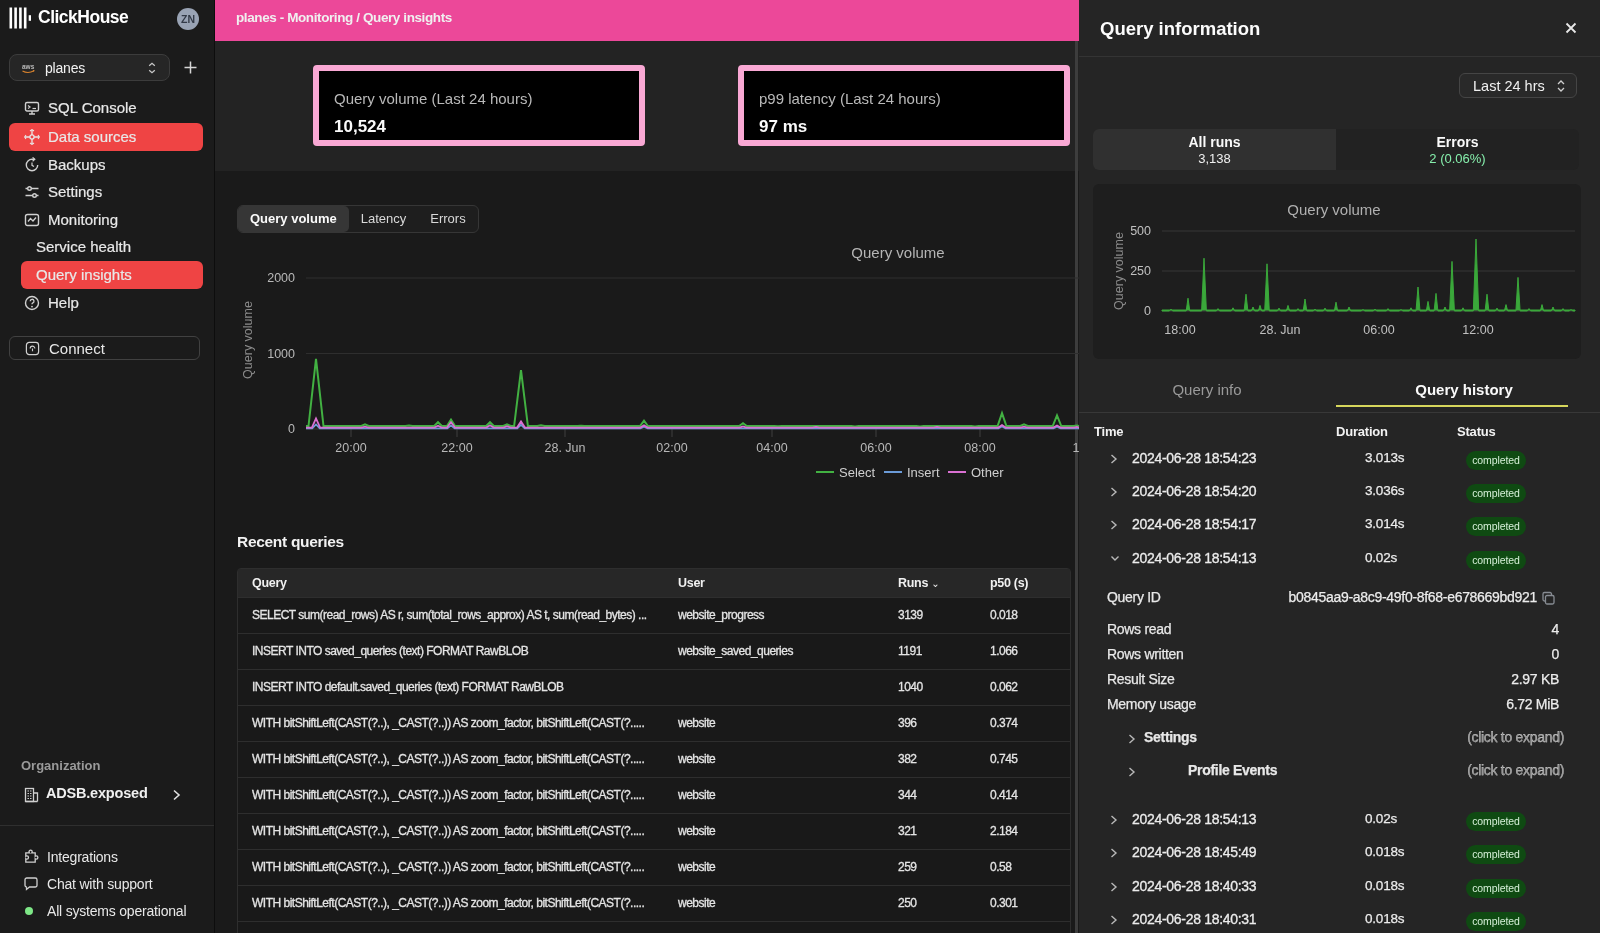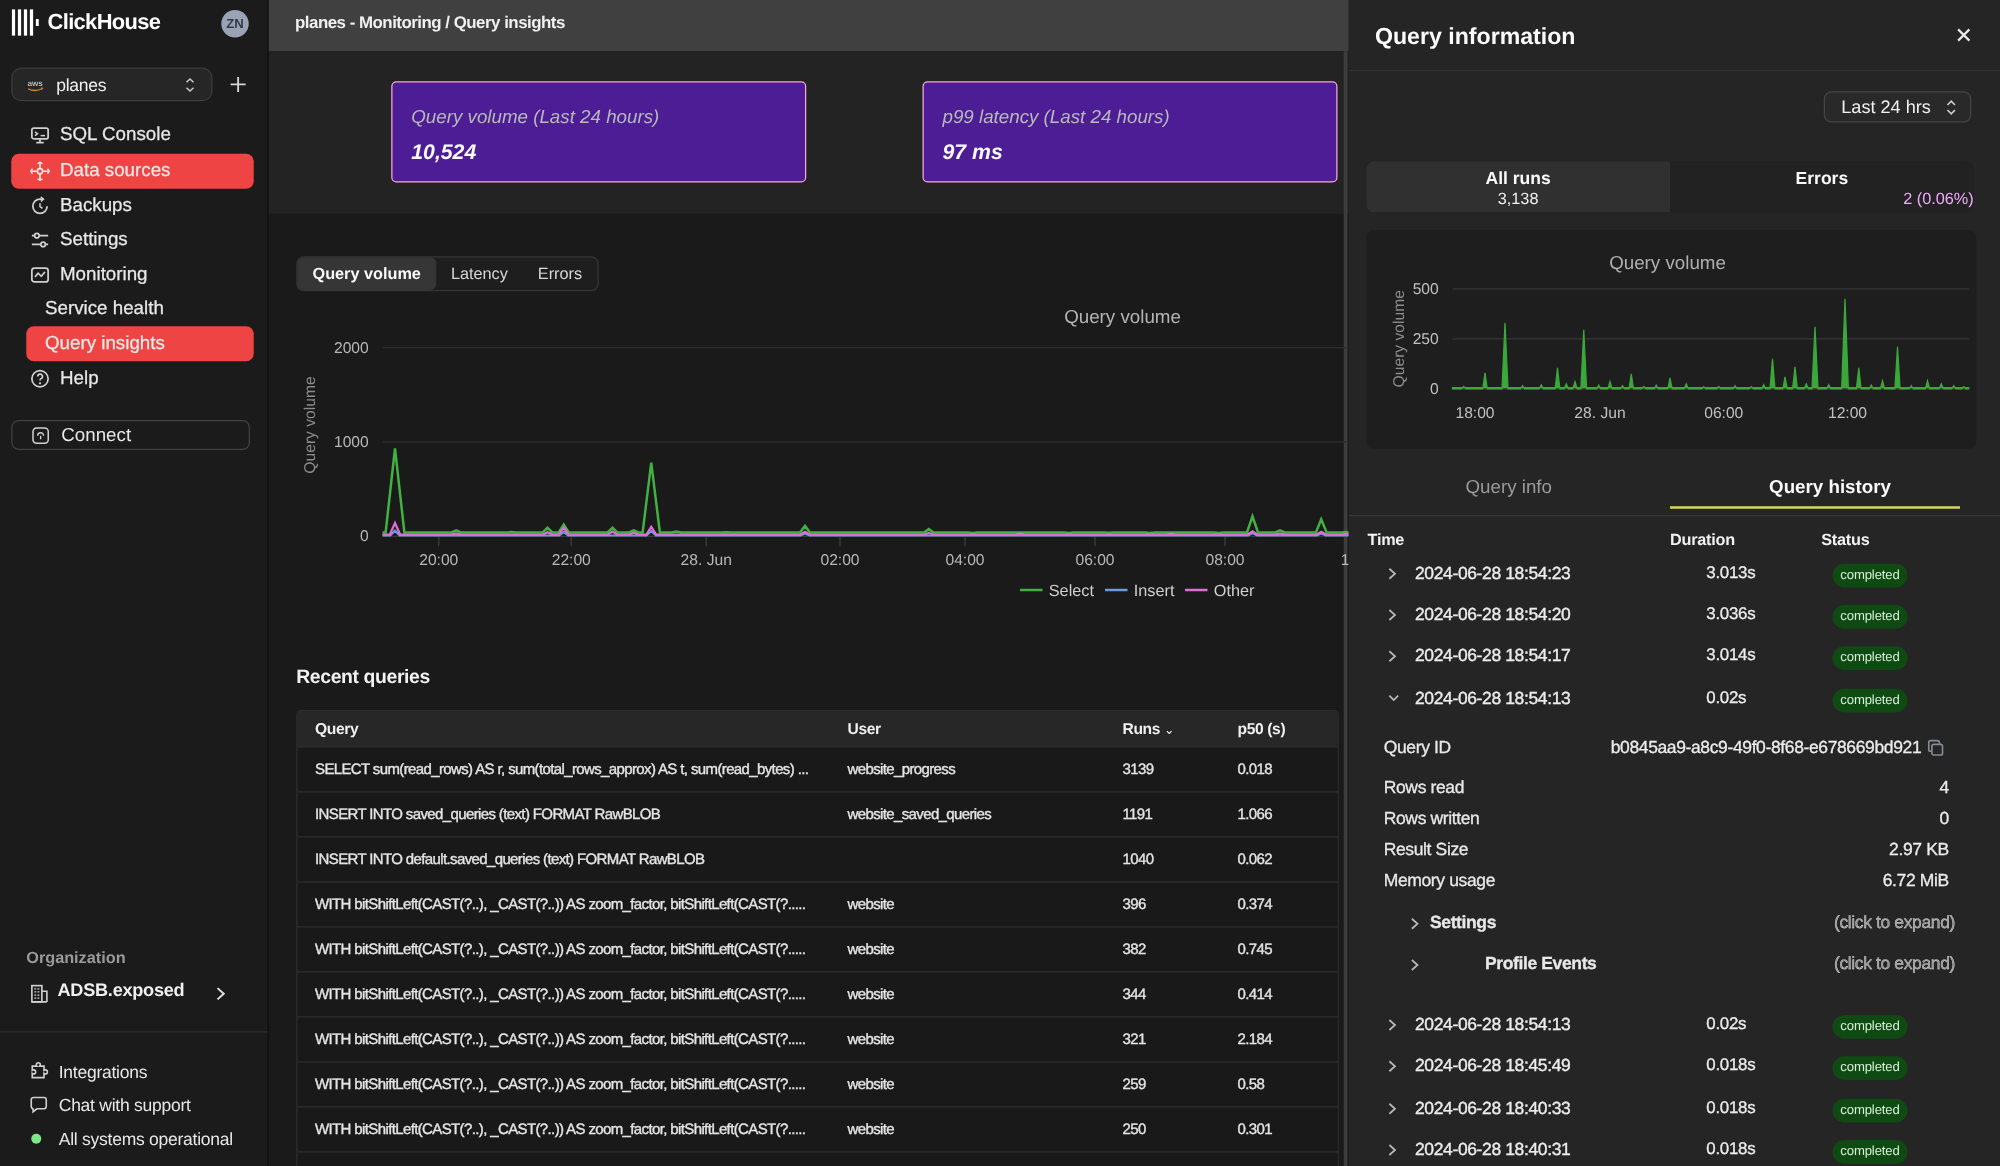--- a/index.html
+++ b/index.html
@@ -1,24 +1,24 @@
 <!DOCTYPE html>
 <html><head>
 <meta charset="utf-8">
 <style>
 * { margin:0; padding:0; box-sizing:border-box; }
 html,body { width:1600px; height:933px; overflow:hidden; background:#1b1b1b; font-family:"Liberation Sans", sans-serif; }
 .abs { position:absolute; }
 #sidebar { position:absolute; left:0; top:0; width:215px; height:933px; background:#1b1b1b; border-right:1px solid #0d0d0d; }
 #main { position:absolute; left:215px; top:0; width:864px; height:933px; background:#1a1a1a; }
 #panel { position:absolute; left:1079px; top:0; width:521px; height:933px; background:#252525; }
-#topbar { position:absolute; left:0; top:0; width:864px; height:41px; background:#404040; }
+#topbar { position:absolute; left:0; top:0; width:864px; height:41px; background:#ec4899; }
 #topbar .crumb { position:absolute; left:21px; top:10px; font-size:13.5px; font-weight:bold; color:#f0f0f0; letter-spacing:-0.4px; }
 #strip { position:absolute; left:0; top:41px; width:864px; height:130px; background:#232323; }
-.card { position:absolute; top:24px; width:332px; height:81px; background:#4c1d95; border:1px solid #f9a8d4; border-radius:4px;font-style:italic; }
+.card { position:absolute; top:24px; width:332px; height:81px; background:#000000; border:6px solid #f9a8d4; border-radius:4px; }
 .card .t { position:absolute; left:15px; top:19px; font-size:15px; color:#b9b9b9; }
 .card .v { position:absolute; left:15px; top:46px; font-size:17px; font-weight:bold; color:#fafafa; }
 #navlist .item { position:absolute; left:9px; width:194px; height:28px; border-radius:6px; color:#e8e8e8; font-size:15px; -webkit-text-stroke:0.2px #e8e8e8; }
 #navlist .item .lbl { position:absolute; left:39px; top:5px; }
 #navlist .item .ico { position:absolute; left:15px; top:6px; width:16px; height:16px; }
 .sel { background:#ef4444;text-align:right; }
 #qtable th { text-align:left; font-size:12.5px; font-weight:bold; color:#f0f0f0; padding:0 0 0 14px; letter-spacing:-0.3px; }
 #qtable td { height:36px; font-size:12px; letter-spacing:-0.5px; color:#e4e4e4; -webkit-text-stroke:0.3px #e4e4e4; padding:0 0 0 14px; border-top:1px solid #2e2e2e; white-space:nowrap; overflow:hidden; }
 #qtable tbody tr { background:#191919; }
 #qtable tbody tr:last-child td { height:20px; border-top:1px solid #2e2e2e; }
@@ -306,21 +306,21 @@
     <svg class="abs" style="left:95px; top:5px;" width="12" height="14" viewBox="0 0 12 14">
       <path d="M3 5 L6 2 L9 5" stroke="#cfcfcf" stroke-width="1.3" fill="none"></path>
       <path d="M3 9 L6 12 L9 9" stroke="#cfcfcf" stroke-width="1.3" fill="none"></path>
     </svg>
   </div>
   <div class="abs" style="left:14px; top:129px; width:486px; height:41px; background:#222222; border-radius:6px; overflow:hidden;">
     <div class="abs" style="left:0; top:0; width:243px; height:41px; background:#303030;"></div>
     <div class="abs" style="left:0; top:5px; width:243px; text-align:center; font-size:14px; font-weight:bold; color:#fafafa;">All runs</div>
     <div class="abs" style="left:0; top:22px; width:243px; text-align:center; font-size:13px; color:#f0f0f0;">3,138</div>
     <div class="abs" style="left:243px; top:5px; width:243px; text-align:center; font-size:14px; font-weight:bold; color:#fafafa;">Errors</div>
-    <div class="abs" style="left:243px; top:22px; width:243px; text-align:right; font-size:13px; color:#f0abfc;">2 (0.06%)</div>
+    <div class="abs" style="left:243px; top:22px; width:243px; text-align:center; font-size:13px; color:#86efac;">2 (0.06%)</div>
   </div>
   <div class="abs" style="left:14px; top:184px; width:488px; height:175px; background:#1e1e1e; border-radius:6px;"></div>
   <svg class="abs" style="left:14px; top:184px;" width="488" height="175" viewBox="0 0 488 175">
     <text x="241" y="31" font-size="15" fill="#b0b0b0" text-anchor="middle" font-family="Liberation Sans">Query volume</text>
     <text x="0" y="0" font-size="12.5" fill="#8c8c8c" text-anchor="middle" font-family="Liberation Sans" transform="translate(30 87) rotate(-90)">Query volume</text>
     <line x1="69" y1="47" x2="482" y2="47" stroke="#363636" stroke-width="1"></line>
     <line x1="69" y1="87" x2="482" y2="87" stroke="#363636" stroke-width="1"></line>
     <line x1="69" y1="127" x2="482" y2="127" stroke="#404040" stroke-width="1"></line>
     <text x="58" y="51" font-size="12.5" fill="#c0c0c0" text-anchor="end" font-family="Liberation Sans">500</text>
     <text x="58" y="91" font-size="12.5" fill="#c0c0c0" text-anchor="end" font-family="Liberation Sans">250</text>

